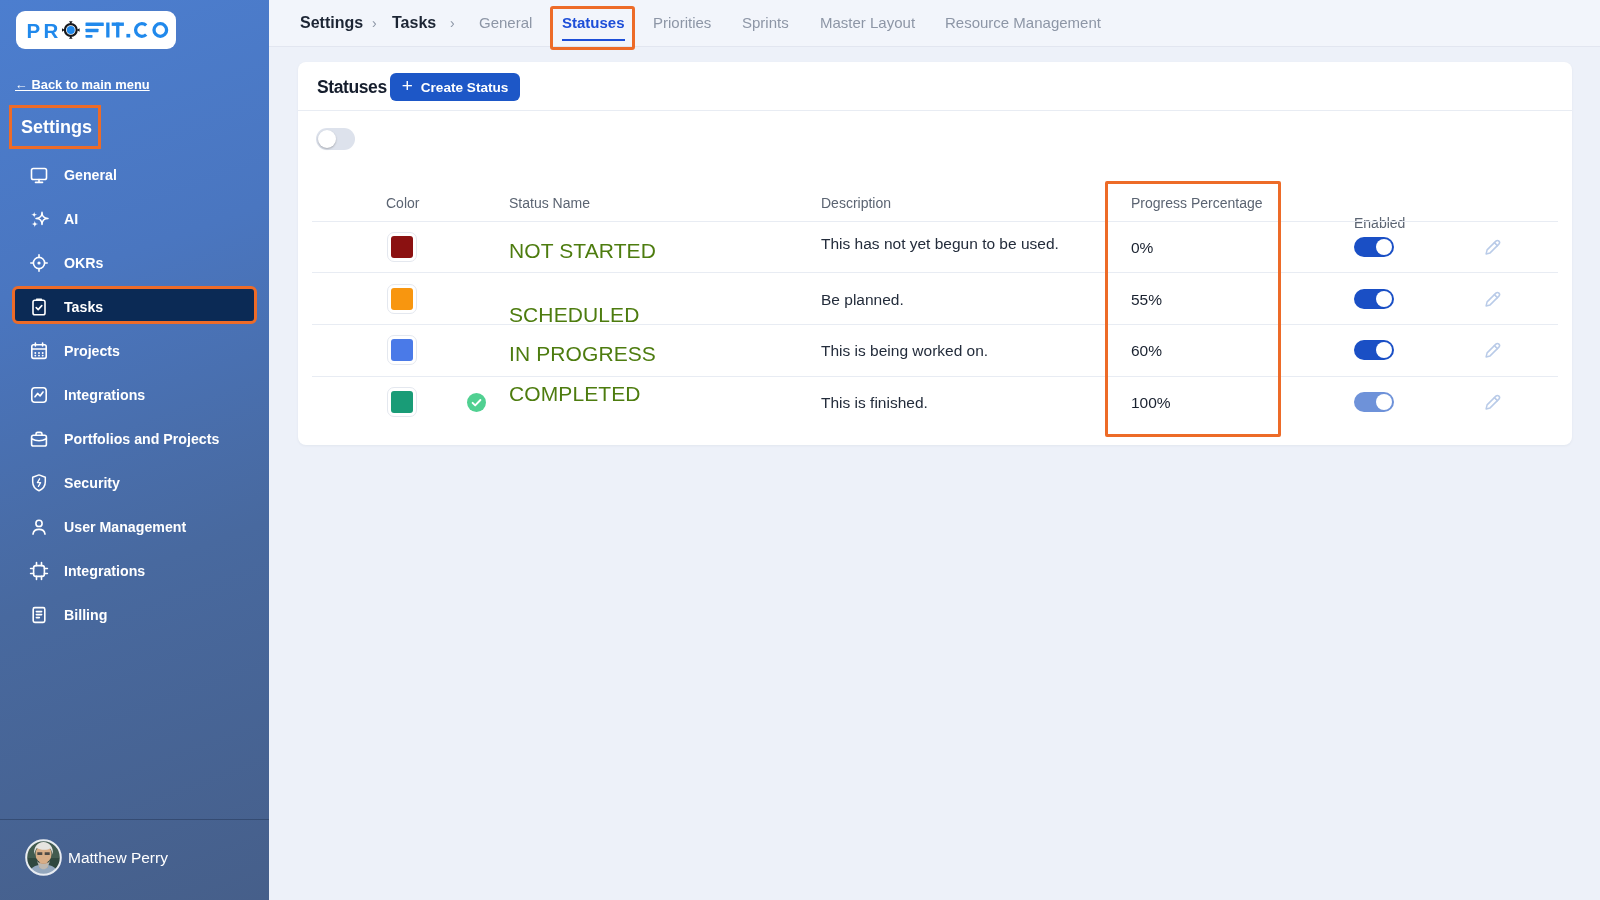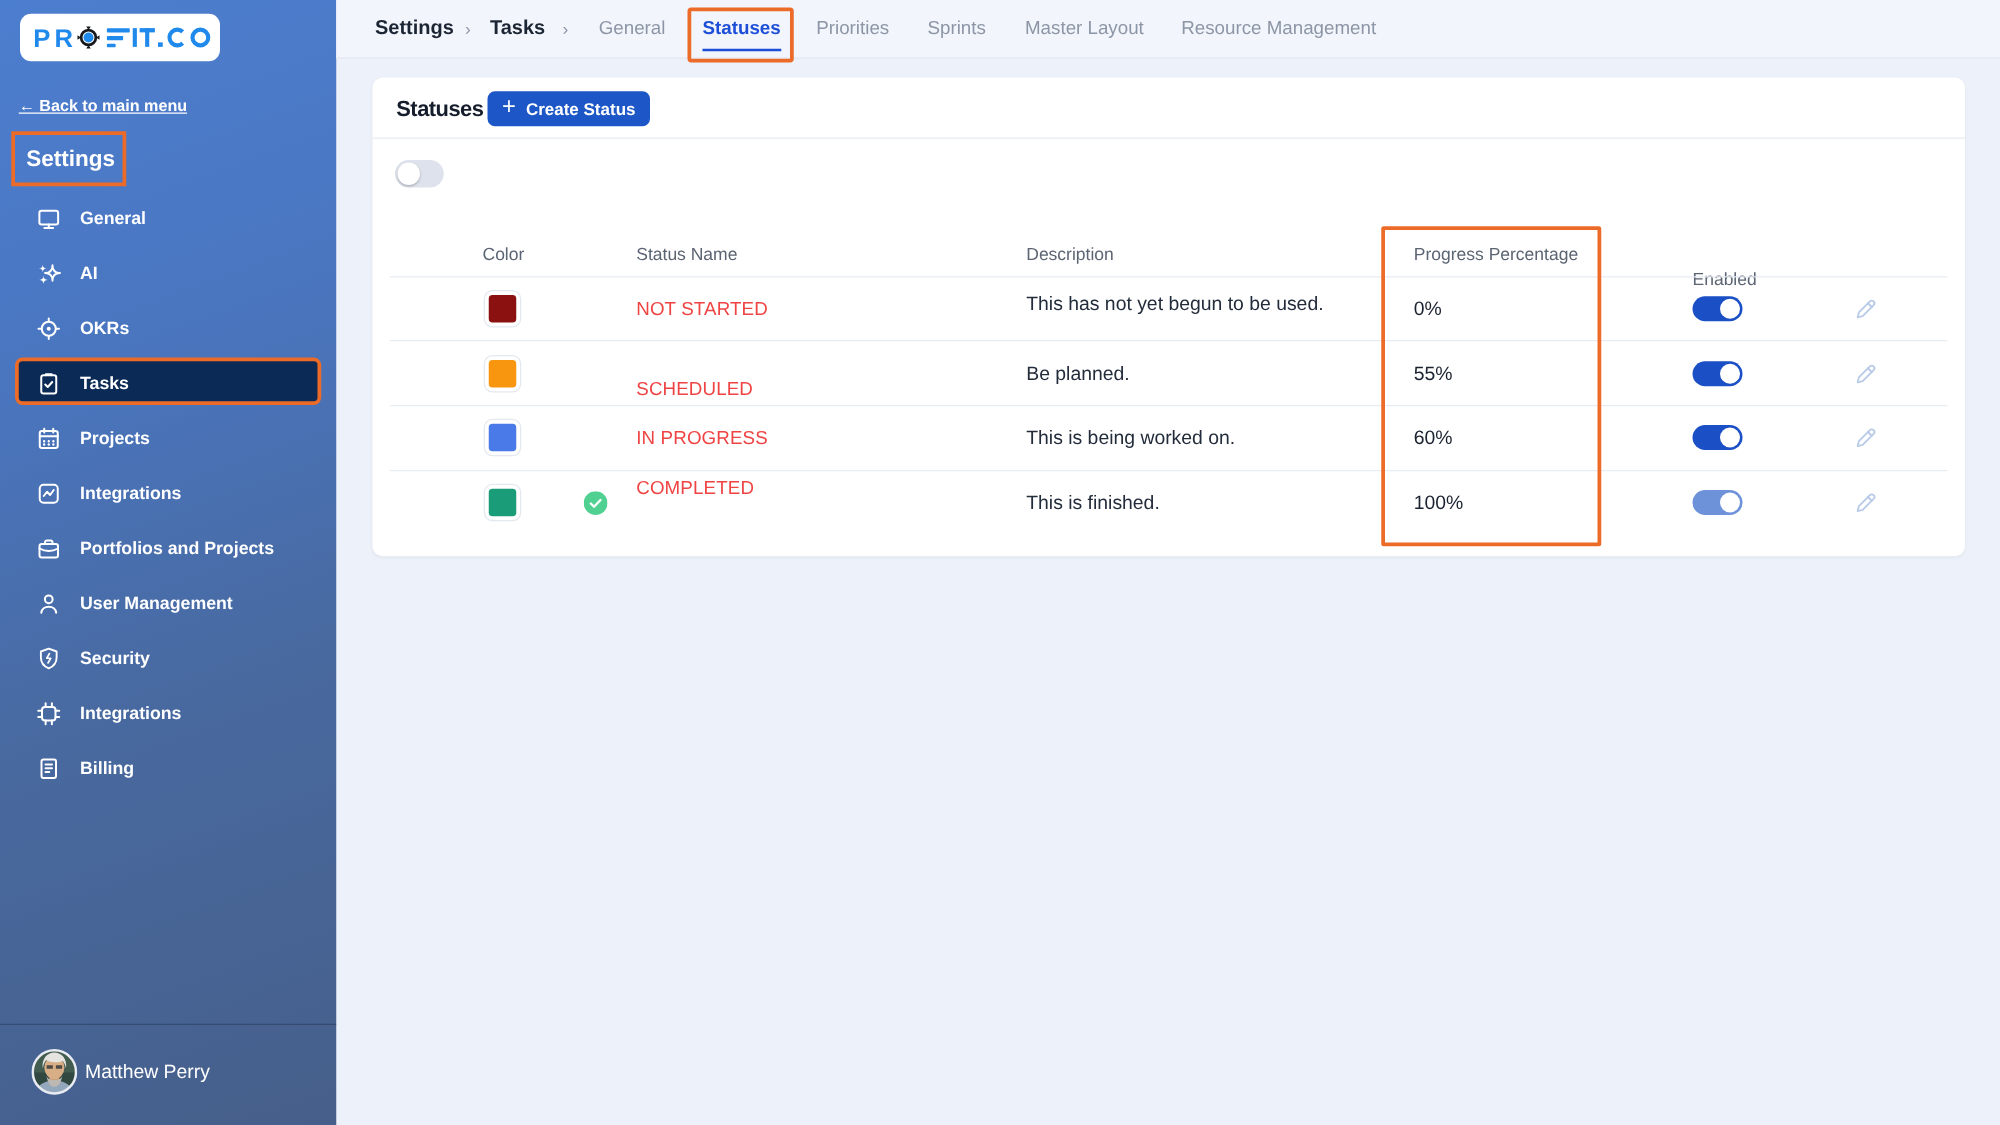--- a/index.html
+++ b/index.html
@@ -43,21 +43,21 @@
 #pdiv { position:absolute; left:0; top:48px; width:1274px; height:1px; background:#e8ecf3; }
 #offtgl { position:absolute; left:18px; top:66px; width:39px; height:22px; border-radius:11px; background:#dde2ec; }
 #offtgl::after { content:''; position:absolute; left:2px; top:2px; width:18px; height:18px; border-radius:50%; background:#fff; box-shadow:0 1px 2px rgba(0,0,0,0.25); }
 #tgllabel { position:absolute; left:72px; top:69px; font-size:15px; color:#29323f; }
 
 
 .th { position:absolute; font-size:14px; color:#5b6472; }
 .hline { position:absolute; left:14px; width:1246px; height:1px; background:#e8ecf3; }
 .sw { position:absolute; left:89px; width:30px; height:30px; border:1px solid #e4e8ef; border-radius:7px; background:#fff; }
 .sw i { position:absolute; left:3px; top:3px; width:22px; height:22px; border-radius:3px; display:block; }
-.sname { position:absolute; left:211px; font-size:15px; letter-spacing:0.1px; color:#ef4444; }
+.sname { position:absolute; left:211px; font-size:21px; letter-spacing:0.1px; color:#4d7c0f; }
 .sdesc { position:absolute; left:523px; font-size:15.5px; color:#232c3b; }
 .spct { position:absolute; left:833px; font-size:15.5px; color:#1a2230; }
 .tgl { position:absolute; left:1056px; width:40px; height:20px; border-radius:10px; background:#1a4fc5; }
 .tgl::after { content:''; position:absolute; right:2px; top:2px; width:16px; height:16px; border-radius:50%; background:#fff; }
 .tgl.lite { background:#6e92d9; }
 .pcl { position:absolute; left:1185px; width:20px; height:20px; }
 #obcol { position:absolute; left:807px; top:119px; width:176px; height:256px; border:3px solid #ed6b28; border-radius:2px; }
 </style>
 </head>
 <body>
@@ -141,32 +141,32 @@
       </div>
     <div class="mi">
         <svg class="ic" viewBox="0 0 20 20" fill="none" stroke="#fff" stroke-width="1.6" stroke-linecap="round" stroke-linejoin="round">
           <rect x="2.6" y="6.2" width="14.8" height="10.8" rx="1.8"></rect>
           <path d="M7 6.2V5a1.6 1.6 0 0 1 1.6-1.6h2.8A1.6 1.6 0 0 1 13 5v1.2"></path>
           <path d="M2.6 9.8c2.3 1.3 4.8 2 7.4 2s5.1-.7 7.4-2"></path>
         </svg>
         <span class="lb">Portfolios and Projects</span>
       </div>
     <div class="mi">
-        <svg class="ic" viewBox="0 0 20 20" fill="none" stroke="#fff" stroke-width="1.6" stroke-linecap="round">
-          <circle cx="10" cy="6.4" r="3.1"></circle>
-          <path d="M4 17.2c.4-3 2.9-4.8 6-4.8s5.6 1.8 6 4.8"></path>
-        </svg>
-        <span class="lb">User Management</span>
-      </div>
-    <div class="mi">
         <svg class="ic" viewBox="0 0 20 20" fill="none" stroke="#fff" stroke-width="1.5" stroke-linecap="round" stroke-linejoin="round">
           <path d="M10 1.9l6.3 2.3v4.6c0 4-2.6 7.4-6.3 8.9-3.7-1.5-6.3-4.9-6.3-8.9V4.2z"></path>
           <path d="M10.6 5.8L8.4 9.6h3.2l-2.2 3.8" stroke-width="1.3"></path>
         </svg>
         <span class="lb">Security</span>
+      </div>
+    <div class="mi">
+        <svg class="ic" viewBox="0 0 20 20" fill="none" stroke="#fff" stroke-width="1.6" stroke-linecap="round">
+          <circle cx="10" cy="6.4" r="3.1"></circle>
+          <path d="M4 17.2c.4-3 2.9-4.8 6-4.8s5.6 1.8 6 4.8"></path>
+        </svg>
+        <span class="lb">User Management</span>
       </div>
     <div class="mi">
         <svg class="ic" viewBox="0 0 20 20" fill="none" stroke="#fff" stroke-width="1.6" stroke-linecap="round">
           <rect x="4.6" y="4.6" width="10.8" height="10.8" rx="2.4"></rect>
           <path d="M7.5 1.6v3M12.5 1.6v3M7.5 15.4v3M12.5 15.4v3M1.6 7.5h3M1.6 12.5h3M15.4 7.5h3M15.4 12.5h3"></path>
         </svg>
         <span class="lb">Integrations</span>
       </div>
     <div class="mi">
         <svg class="ic" viewBox="0 0 20 20" fill="none" stroke="#fff" stroke-width="1.6" stroke-linecap="round" stroke-linejoin="round">

